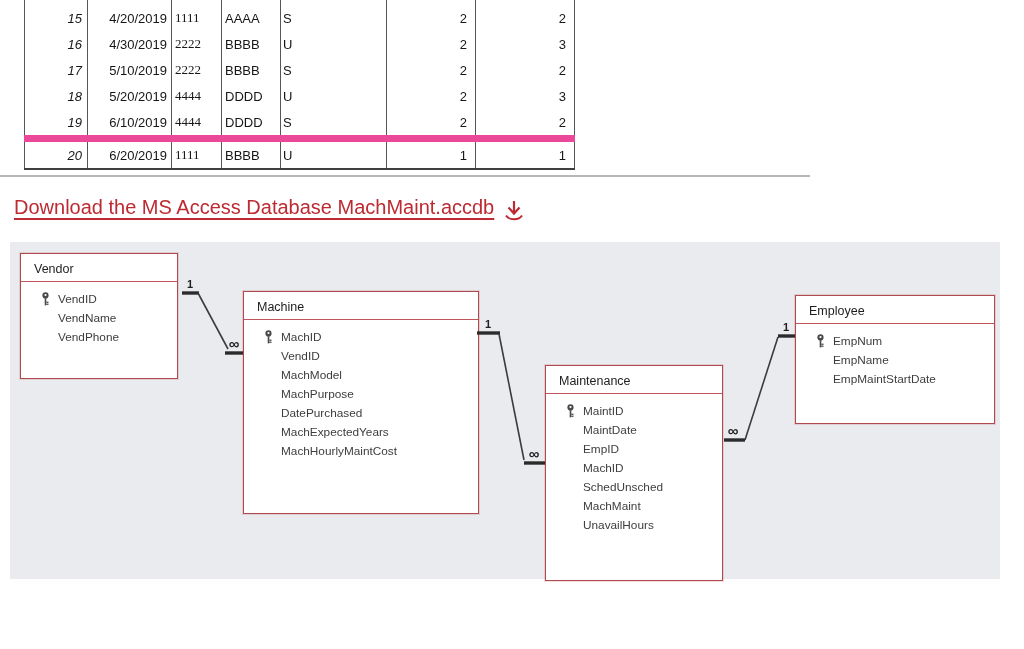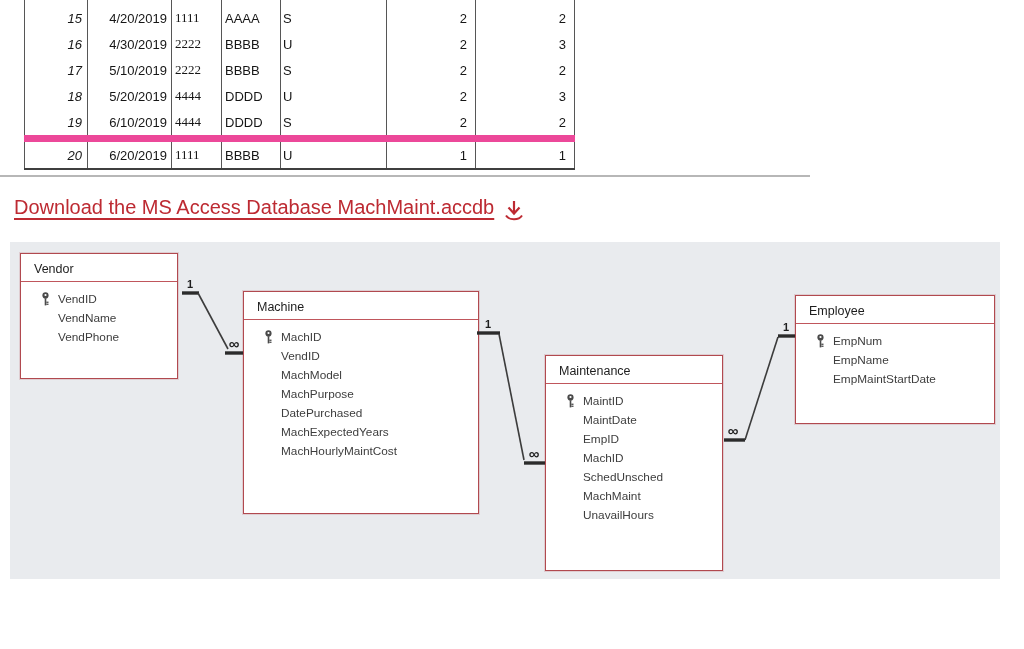--- a/index.html
+++ b/index.html
@@ -239,21 +239,21 @@
           <span class="key-slot"></span>
           <span>MachExpectedYears</span>
         </li>
         <li>
           <span class="key-slot"></span>
           <span>MachHourlyMaintCost</span>
         </li>
       </ul>
   </div>
 
-  <div class="entity" style="left:535px;top:113px;width:176px;height:214px">
+  <div class="entity" style="left:535px;top:123px;width:176px;height:214px">
     <div class="entity-title">Maintenance</div>
     <div class="entity-sep"></div>
     <ul class="fields">
         <li>
           <span class="key-slot">
   <svg width="9" height="14" viewBox="0 0 9 14">
     <circle cx="4.5" cy="3.4" r="3.1" fill="#4a4a4a"></circle>
     <circle cx="4.5" cy="3.0" r="1.1" fill="#ffffff"></circle>
     <rect x="3.7" y="6.2" width="1.6" height="7.2" fill="#4a4a4a"></rect>
     <rect x="5.3" y="9.6" width="2.2" height="1.3" fill="#4a4a4a"></rect>

